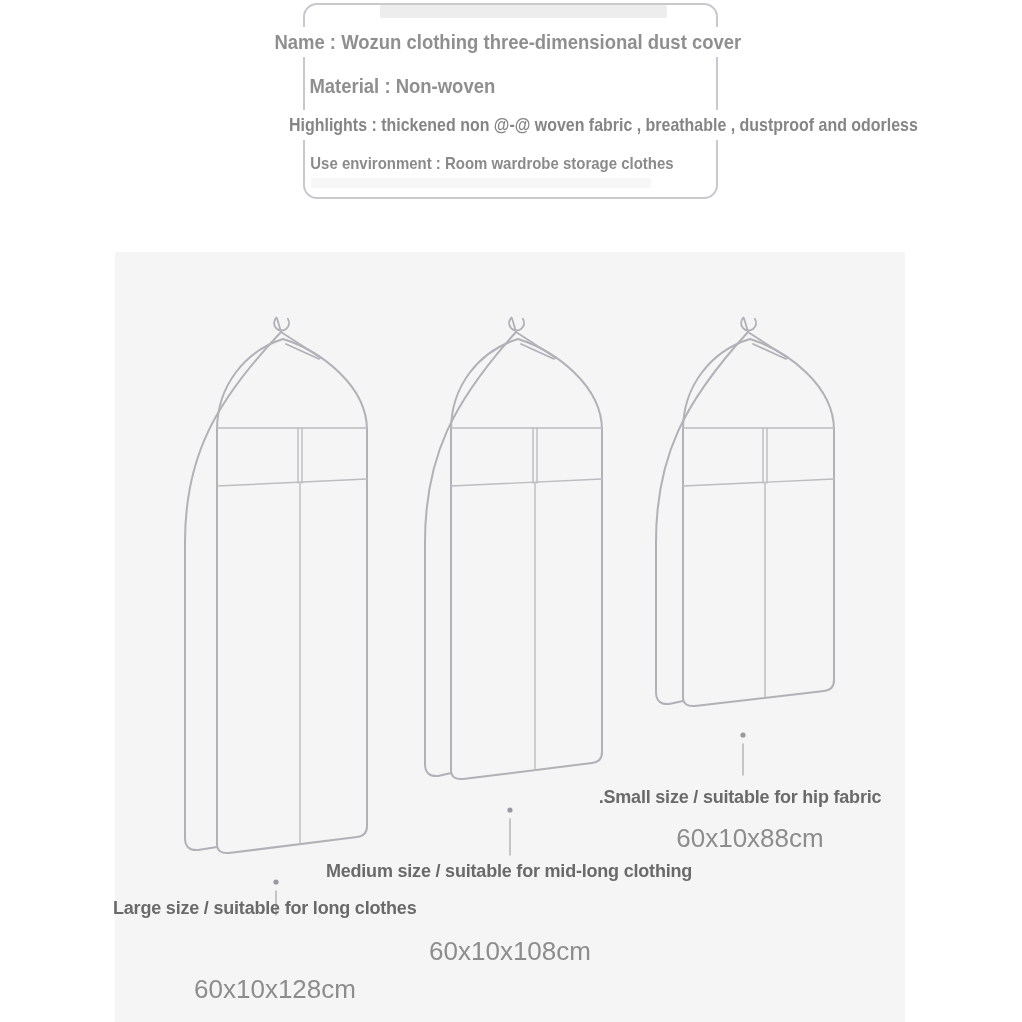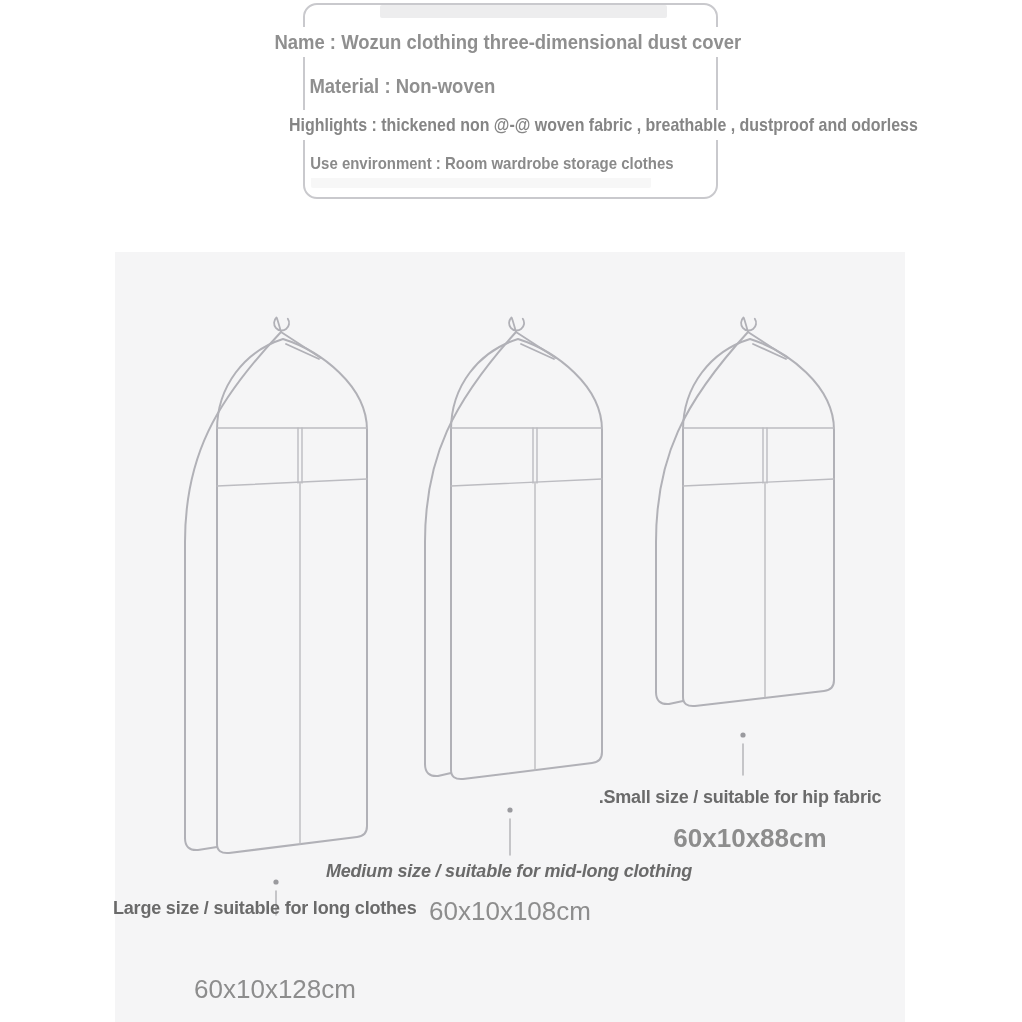--- a/index.html
+++ b/index.html
@@ -51,23 +51,23 @@
   
   .size-label{
     position:absolute;font-weight:bold;font-size:18px;color:#6a6a6a;
     white-space:nowrap;letter-spacing:-0.2px;
   }
   .size-dims{
     position:absolute;font-weight:normal;font-size:26px;color:#8d8d8d;
     white-space:nowrap;text-align:center;
   }
   .label-small{left:560px;top:787px;width:360px;text-align:center;}
-  .dims-small{left:640px;top:823px;width:220px;font-weight:bold;}
-  .label-medium{left:309px;top:861px;width:400px;text-align:center;font-style:italic;}
-  .dims-medium{left:400px;top:896px;width:220px;}
+  .dims-small{left:640px;top:823px;width:220px;}
+  .label-medium{left:309px;top:861px;width:400px;text-align:center;}
+  .dims-medium{left:400px;top:936px;width:220px;}
   .label-large{left:113px;top:898px;}
   .dims-large{left:165px;top:974px;width:220px;}
 </style>
 </head>
 <body>
 
 <div class="info-card"></div>
 <div class="artifact-band-top"></div>
 <div class="artifact-band-bottom"></div>
 

